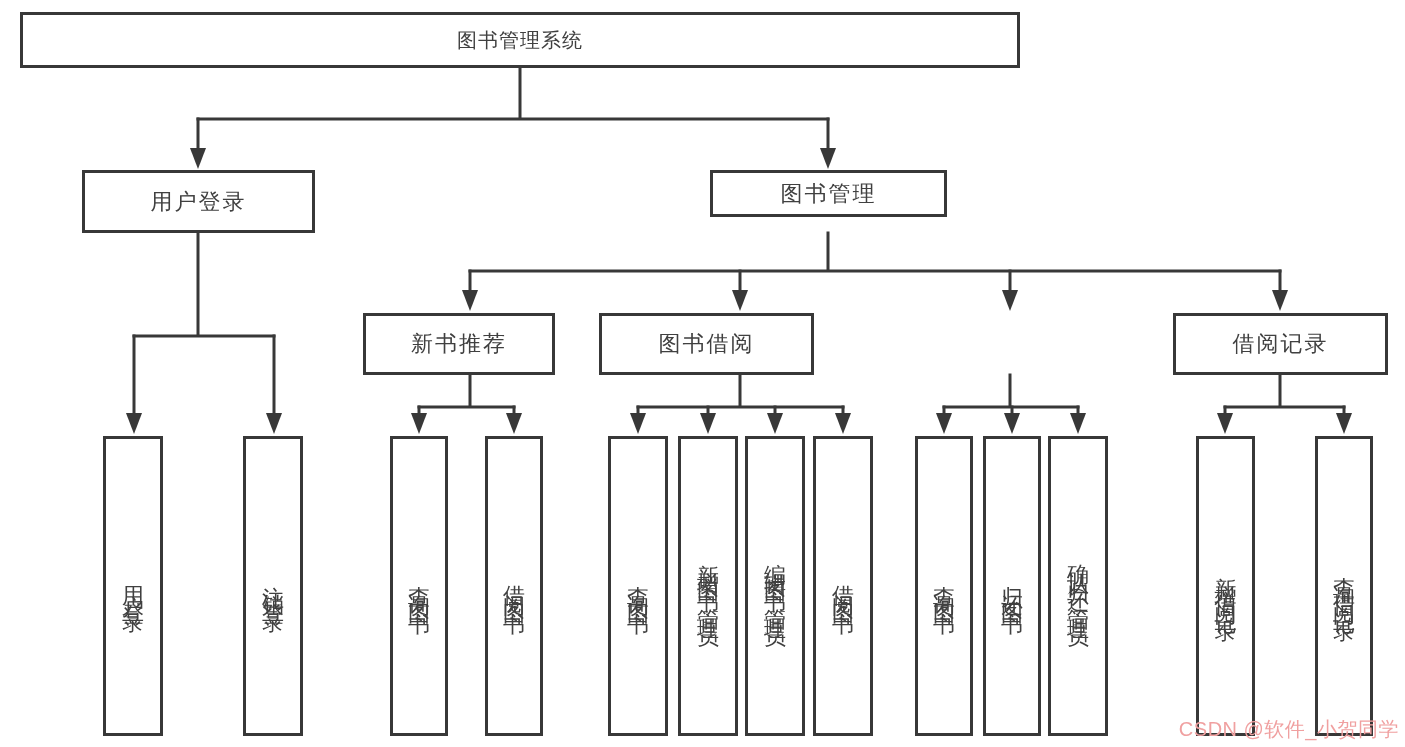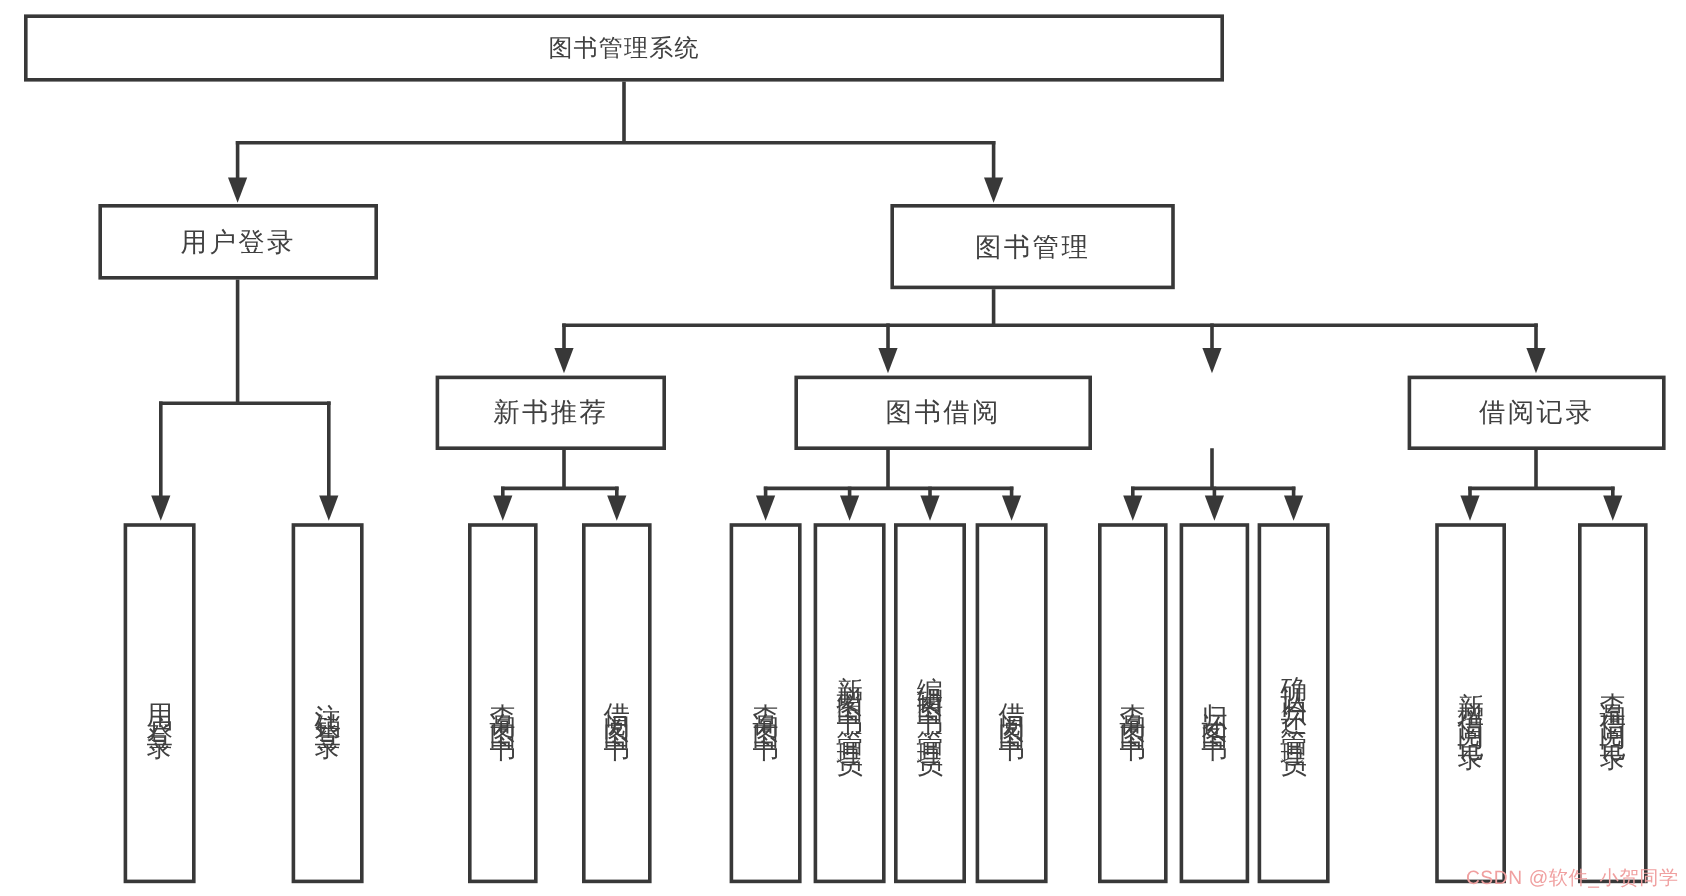--- a/index.html
+++ b/index.html
@@ -62,21 +62,21 @@
     text-orientation:mixed;
     font-size:22px;
     letter-spacing:9px;
     color:var(--text);
     line-height:1;
   }
   .watermark{
     position:absolute;
     right:6px;
     bottom:4px;
-    font-size:16px;
+    font-size:20px;
     color:var(--watermark);
     letter-spacing:0.5px;
     white-space:nowrap;
   }
 </style>
 </head>
 <body>
 
 <div class="stage">
 
@@ -149,28 +149,28 @@
     </g>
   </svg>
 
   <div class="node root" style="left:20px;top:12px;width:1000px;height:56px">
     <span class="lbl">图书管理系统</span>
   </div>
 
   <div class="node" style="left:82px;top:170px;width:233px;height:63px">
     <span class="lbl">用户登录</span>
   </div>
-  <div class="node" style="left:742px;top:170px;width:237px;height:71px">
+  <div class="node" style="left:710px;top:170px;width:237px;height:47px">
     <span class="lbl">图书管理</span>
   </div>
 
   <div class="node" style="left:363px;top:313px;width:192px;height:62px">
     <span class="lbl">新书推荐</span>
   </div>
-  <div class="node" style="left:662px;top:313px;width:248px;height:62px">
+  <div class="node" style="left:599px;top:313px;width:215px;height:62px">
     <span class="lbl">图书借阅</span>
   </div>
   <div class="node" style="left:1173px;top:313px;width:215px;height:62px">
     <span class="lbl">借阅记录</span>
   </div>
 
   <div class="node leaf" style="left:103px;top:436px;width:60px;height:300px">
     <span class="vlbl">用户登录</span>
   </div>
   <div class="node leaf" style="left:243px;top:436px;width:60px;height:300px">

